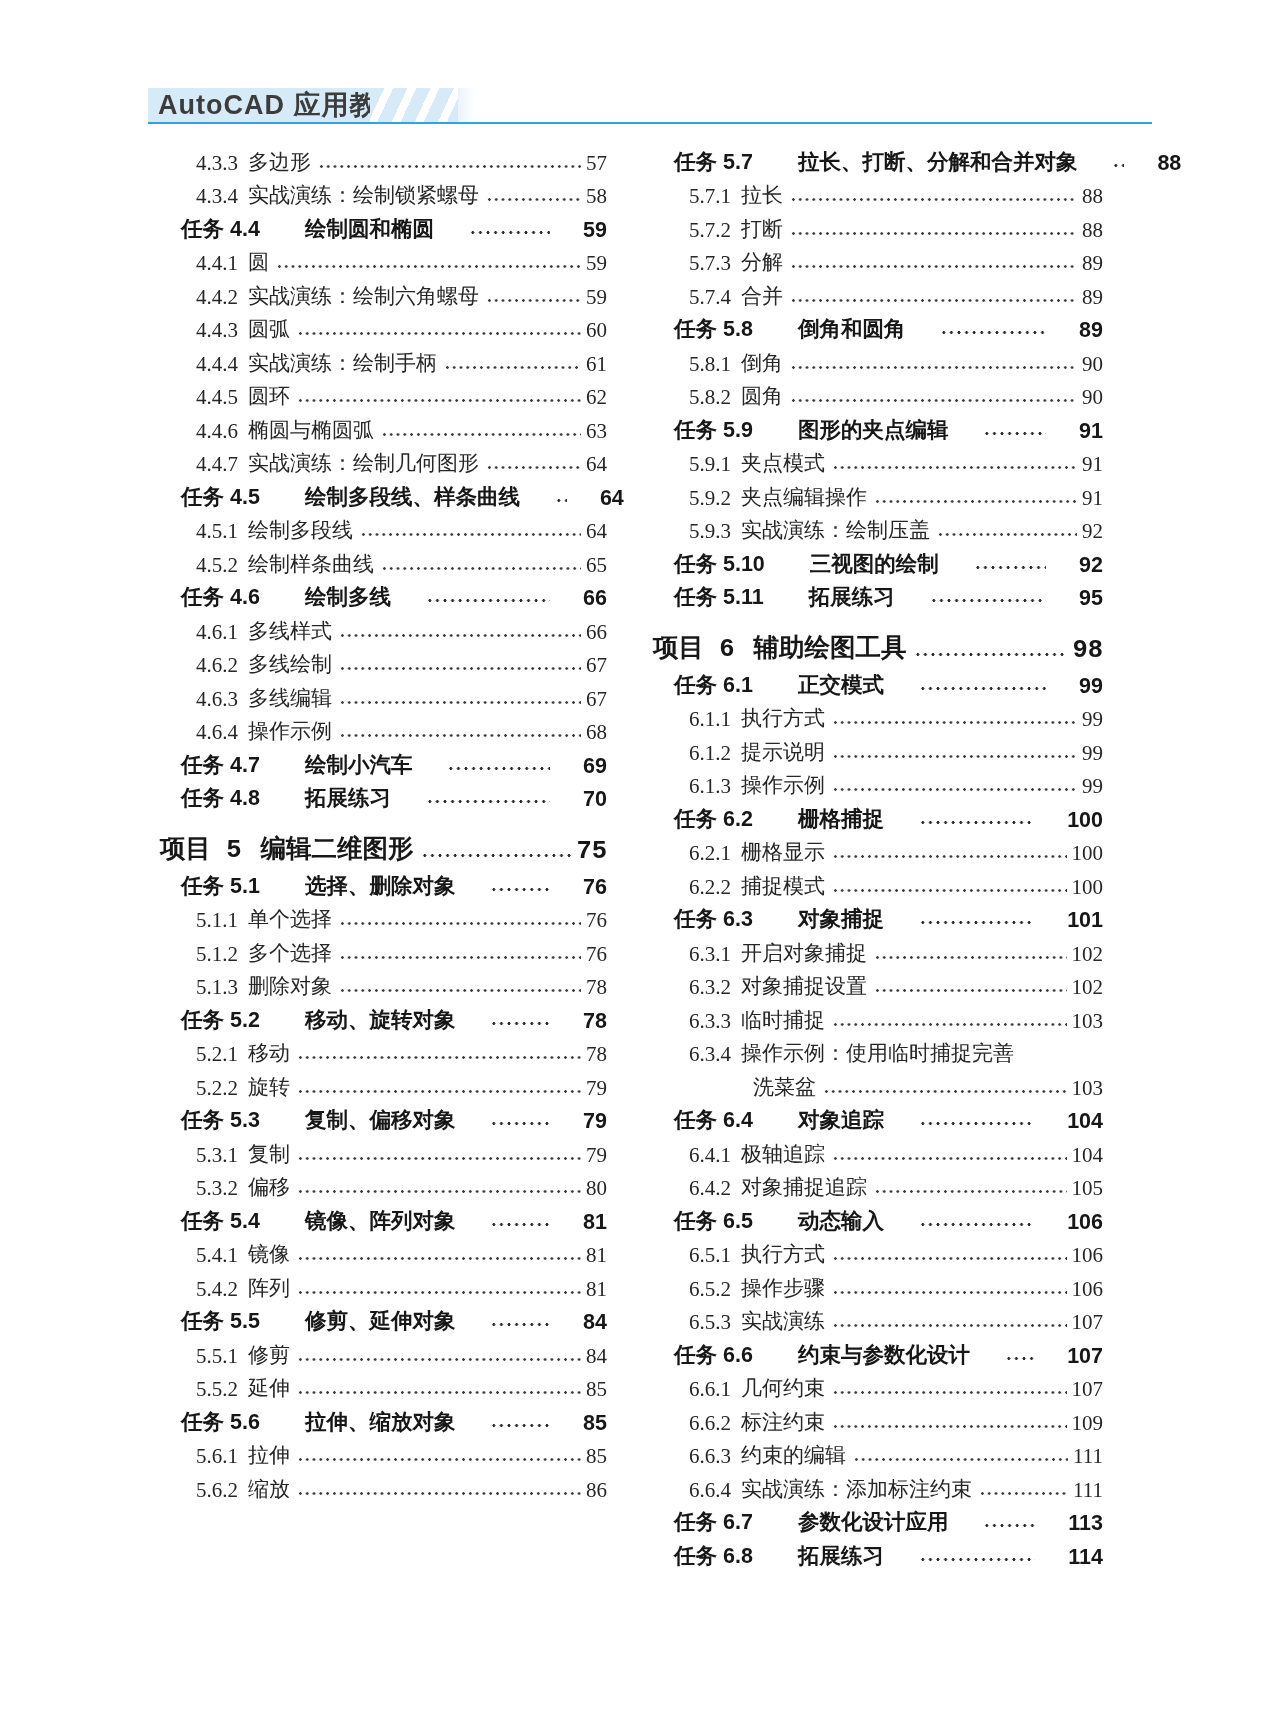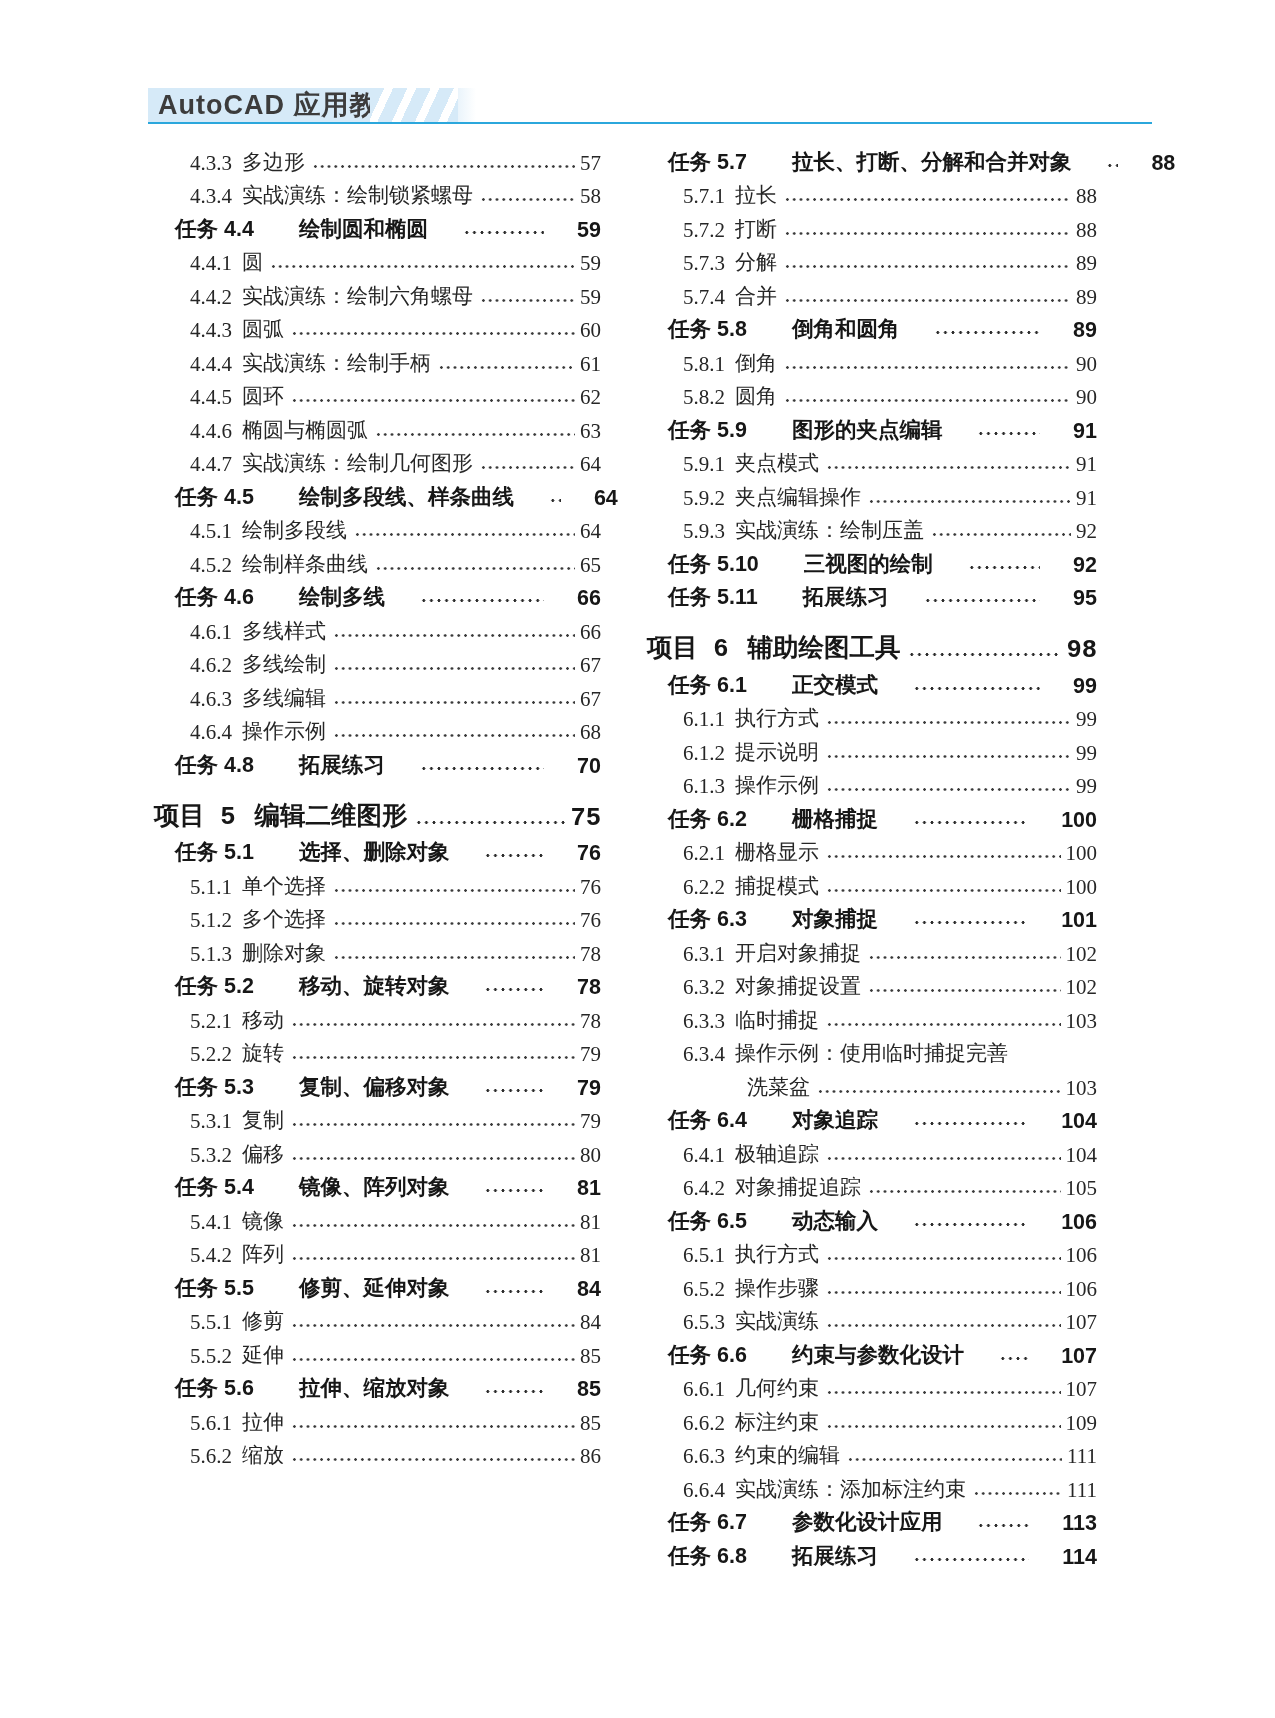--- a/index.html
+++ b/index.html
@@ -60,21 +60,21 @@
     left: 148px;
     top: 122px;
     width: 1004px;
     height: 2px;
     background: var(--rule-blue, #2ba7dc);
   }
 
   
   .toc {
     position: absolute;
-    left: 154px;
+    left: 160px;
     top: 142px;
     display: flex;
   }
   .col {
     display: flex;
     flex-direction: column;
   }
   .col-left  { width: 447px; margin-right: 46px; }
   .col-right { width: 450px; }
 
@@ -254,20 +254,26 @@
           <span class="leader"></span>
           <span class="page-num">67</span>
         </div>
         <div class="row sub">
           <span class="num">4.6.4</span>
           <span class="title">操作示例</span>
           <span class="leader"></span>
           <span class="page-num">68</span>
         </div>
         <div class="row task">
+          <span class="num">任务 4.7</span>
+          <span class="title">绘制小汽车</span>
+          <span class="leader"></span>
+          <span class="page-num">69</span>
+        </div>
+        <div class="row task">
           <span class="num">任务 4.8</span>
           <span class="title">拓展练习</span>
           <span class="leader"></span>
           <span class="page-num">70</span>
         </div>
         <div class="row chapter">
           <span class="num">项目 5</span>
           <span class="title">编辑二维图形</span>
           <span class="leader"></span>
           <span class="page-num">75</span>

